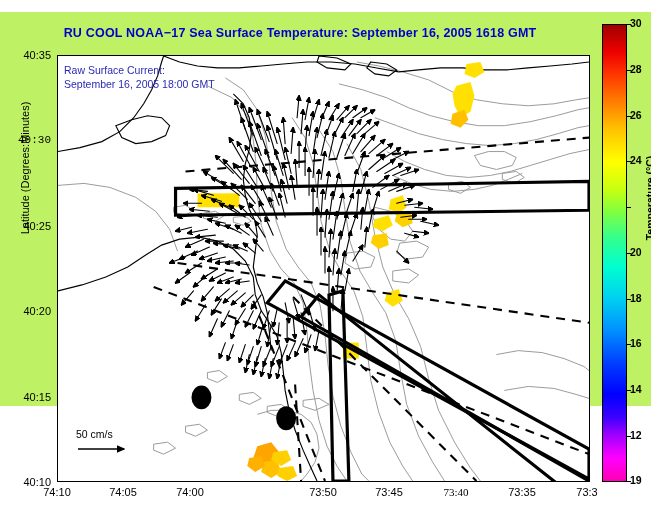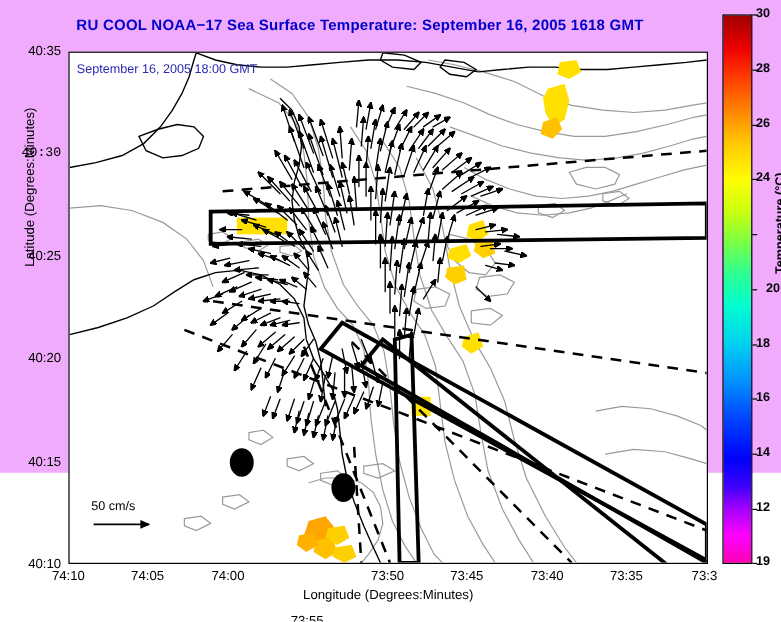--- a/index.html
+++ b/index.html
@@ -1,19 +1,19 @@
 <!DOCTYPE html>
 <html><head>
 <meta charset="utf-8">
 <style>
   html,body{margin:0;padding:0;background:#ffffff;}
   body{width:651px;height:518px;position:relative;overflow:hidden;
        font-family:"Liberation Sans",sans-serif;}
 
-  #root{position:absolute;left:0;top:0;width:651px;height:394px;background:#f0abfc;}
+  #root{position:absolute;left:0;top:12px;width:651px;height:394px;background:#bef264;}
 
   
   #title{position:absolute;left:0;top:14px;width:600px;text-align:center;
          color:#0000cc;font-weight:bold;font-size:12.5px;letter-spacing:.2px;
          white-space:nowrap;}
 
   
   #plot{position:absolute;left:57px;top:43px;width:533px;height:427px;
         border:1.3px solid #000;box-sizing:border-box;background:#ffffff;
         overflow:hidden;}
@@ -404,20 +404,21 @@
         </g>
       </g>
 
       <g fill="#000000">
         <ellipse cx="144" cy="343" rx="10" ry="12"></ellipse>
         <ellipse cx="229" cy="364" rx="10" ry="12"></ellipse>
       </g>
     </svg>
 
     <div id="annot">
+      <div>Raw Surface Current:</div>
       <div>September 16, 2005 18:00 GMT</div>
     </div>
 
     <div id="legend">
       <div class="lbl">50 cm/s</div>
       <svg width="62" height="18">
         <defs>
           <marker id="ah2" markerWidth="6" markerHeight="6" refX="5" refY="2.6" orient="auto" markerUnits="strokeWidth">
             <path d="M0,0 L6,2.6 L0,5.2 z" fill="#000"></path>
           </marker>
@@ -436,46 +437,45 @@
   <div class="ylab" style="left:3px;top:293px;">40:20</div>
   <div class="ylab" style="left:3px;top:379px;">40:15</div>
   <div class="ylab" style="left:3px;top:464px;">40:10</div>
 
   <div class="xlab" style="left:27px;top:474px;text-align:center;">74:10</div>
   <div class="xlab" style="left:93px;top:474px;">74:05</div>
   <div class="xlab" style="left:160px;top:474px;">74:00</div>
   <div class="xlab" style="left:226px;top:474px;margin-top:38px;">73:55</div>
   <div class="xlab" style="left:293px;top:474px;">73:50</div>
   <div class="xlab" style="left:359px;top:474px;">73:45</div>
-  <div class="xlab" style="left:426px;top:474px;">73:40</div>
+  <div class="xlab" style="left:426px;top:474px;font-family:Liberation Serif, serif;">73:40</div>
   <div class="xlab" style="left:492px;top:474px;">73:35</div>
   <div class="xlab" style="left:557px;top:474px;">73:3</div>
 
-  <div id="xtitle">Longitude (Degrees:Minutes)</div>
 
   <div id="cbar"></div>
 
   <div class="ctick" style="top:12px;"></div>
   <div class="ctick" style="top:58px;"></div>
   <div class="ctick" style="top:104px;"></div>
   <div class="ctick" style="top:149px;"></div>
   <div class="ctick" style="top:195px;"></div>
   <div class="ctick" style="top:241px;"></div>
   <div class="ctick" style="top:287px;"></div>
   <div class="ctick" style="top:332px;"></div>
   <div class="ctick" style="top:378px;"></div>
   <div class="ctick" style="top:424px;"></div>
   <div class="ctick" style="top:469px;"></div>
 
   <div class="cticklab" style="top:5px;">30</div>
   <div class="cticklab" style="top:51px;">28</div>
   <div class="cticklab" style="top:97px;">26</div>
   <div class="cticklab" style="top:142px;">24</div>
   <div class="cticklab" style="top:188px;margin-left:36px;">22</div>
-  <div class="cticklab" style="top:234px;text-align:right;">20</div>
+  <div class="cticklab" style="top:234px;">20</div>
   <div class="cticklab" style="top:280px;">18</div>
   <div class="cticklab" style="top:325px;">16</div>
   <div class="cticklab" style="top:371px;">14</div>
   <div class="cticklab" style="top:417px;">12</div>
   <div class="cticklab" style="top:462px;">19</div>
 
   <div id="cbtitle">Temperature (°C)</div>
 
 </div>
 

